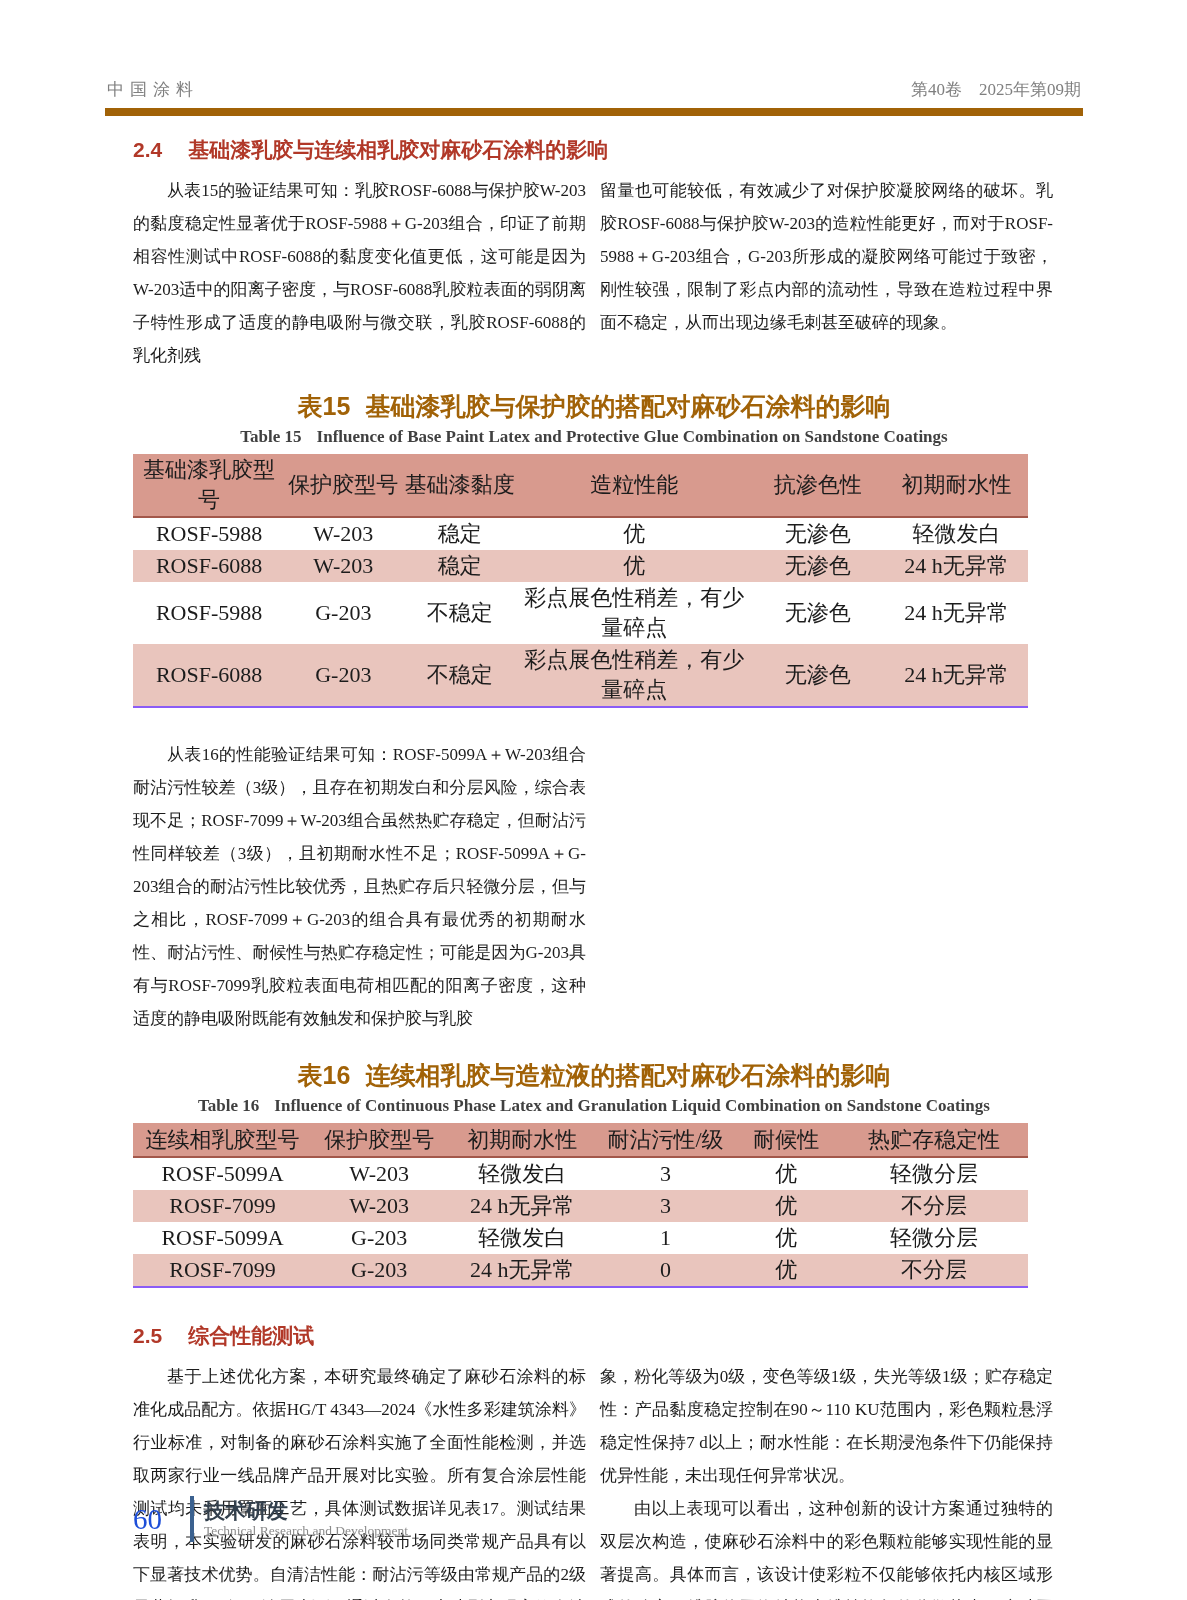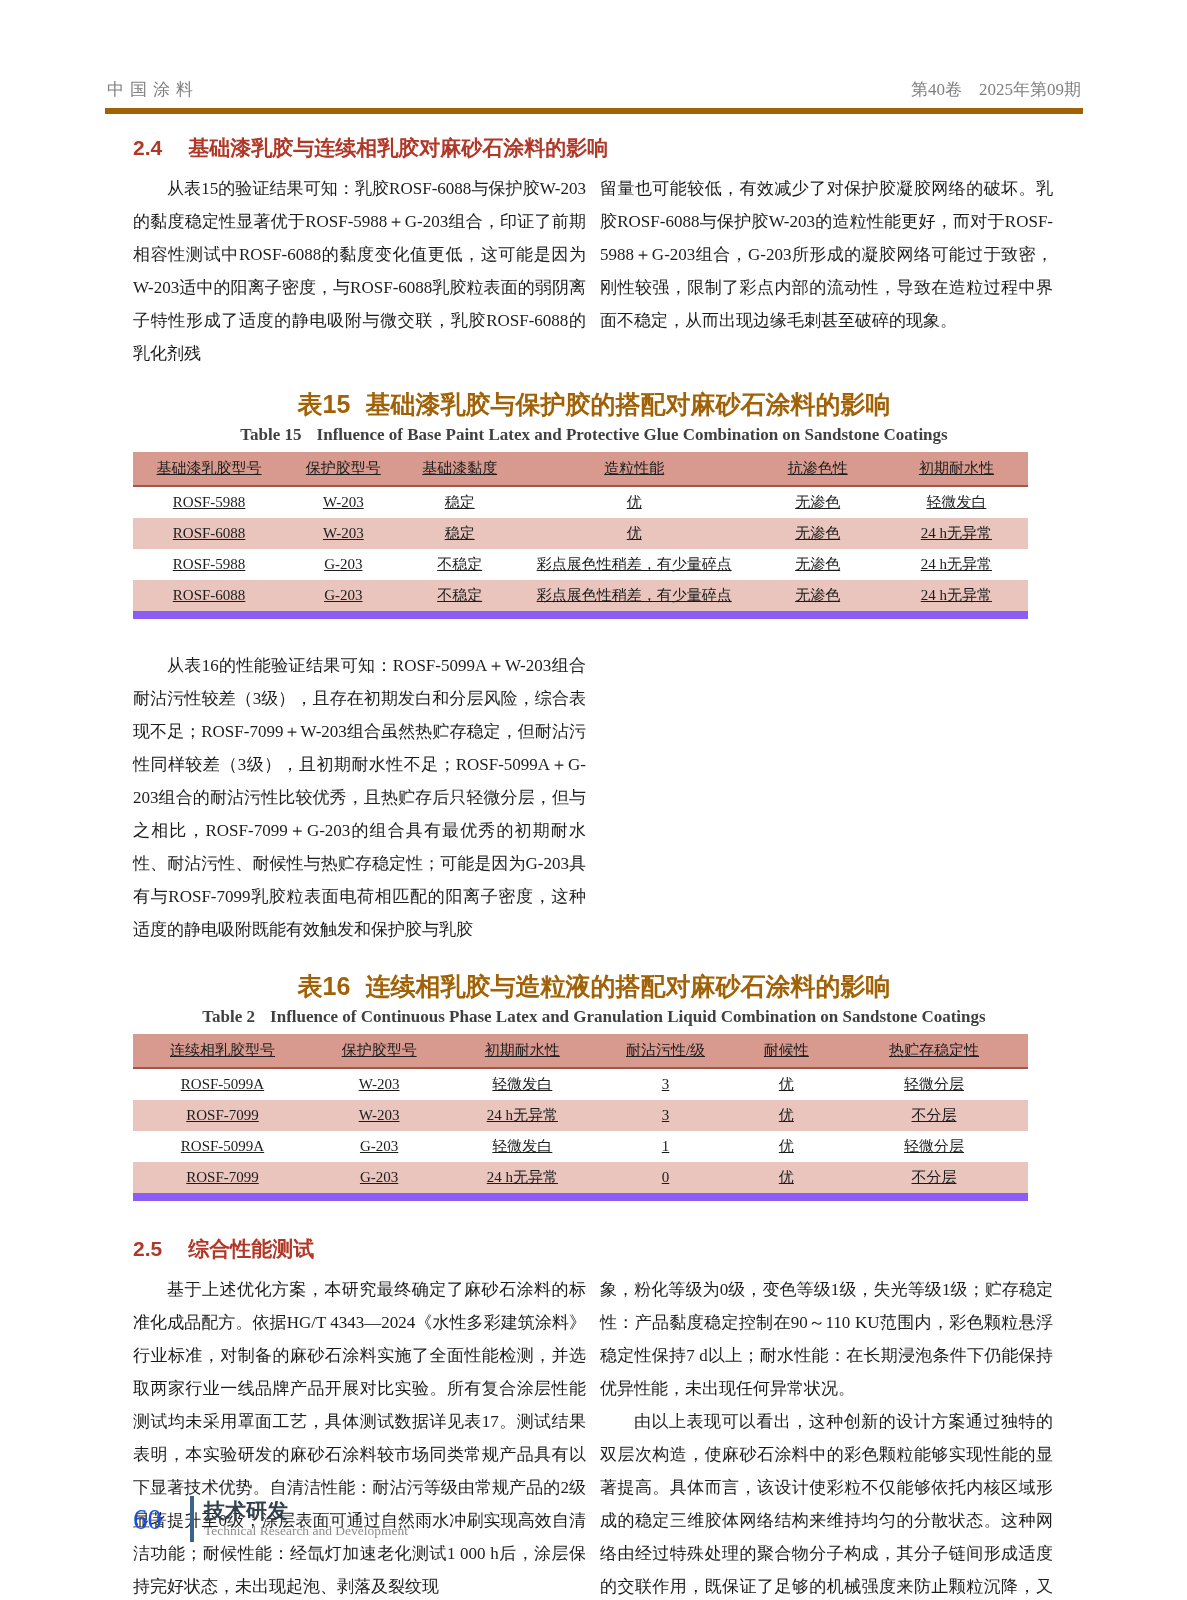--- a/index.html
+++ b/index.html
@@ -12,21 +12,21 @@
     font-family:"Liberation Serif","DejaVu Serif",serif;
     color:#1c1c1c;
     box-sizing:border-box;
     padding:78px 132px 0 133px;
   }
   
   .runhead{
     display:flex;justify-content:space-between;align-items:flex-end;
     margin:0 -28px;
     padding:0 2px 7px 2px;
-    border-bottom:6px solid #a16207;
+    border-bottom:8px solid #a16207;
     color:#7f7f7f;font-size:17px;
   }
   .runhead .journal{letter-spacing:6px;}
   
   .sec-head{
     font-family:"Liberation Sans","DejaVu Sans",sans-serif;
     font-weight:bold;color:#b13828;font-size:21px;
     margin:20px 0 10px 0;
   }
   .sec-head .num{margin-right:26px;}
@@ -47,23 +47,22 @@
   }
   .cap-en{
     font-family:"Liberation Serif","DejaVu Serif",serif;
     font-weight:bold;font-size:17px;color:#404040;
     margin-top:4px;margin-bottom:7px;
   }
   .cap-gap{margin-left:15px;}
   
   table.data{
     width:895px;border-collapse:collapse;table-layout:fixed;
-    font-size:15px;color:#1c1c1c;
-    border-bottom:8px solid #8b5cf6;
-    text-decoration:underline;
+    font-size:22px;color:#1c1c1c;
+    border-bottom:2px solid #8b5cf6;
   }
   table.data th{
     background:#d89a8e;font-weight:normal;
     border-bottom:2px solid #a3574a;
     height:31px;padding:1px 2px;text-align:center;
   }
   table.data td{height:29px;padding:1px 2px;text-align:center;}
   table.data tr.alt td{background:#e9c5bd;}
   
   .footer{
@@ -172,21 +171,21 @@
   <div class="cols mid">
     <div class="col">
       <p class="para ind">从表16的性能验证结果可知：ROSF-5099A＋W-203组合耐沾污性较差（3级），且存在初期发白和分层风险，综合表现不足；ROSF-7099＋W-203组合虽然热贮存稳定，但耐沾污性同样较差（3级），且初期耐水性不足；ROSF-5099A＋G-203组合的耐沾污性比较优秀，且热贮存后只轻微分层，但与之相比，ROSF-7099＋G-203的组合具有最优秀的初期耐水性、耐沾污性、耐候性与热贮存稳定性；可能是因为G-203具有与ROSF-7099乳胶粒表面电荷相匹配的阳离子密度，这种适度的静电吸附既能有效触发和保护胶与乳胶</p>
     </div>
   </div>
 
   <div class="cap cap-cn" style="margin-top:24px">
     <span>表16</span><span class="cap-gap">连续相乳胶与造粒液的搭配对麻砂石涂料的影响</span>
   </div>
   <div class="cap cap-en">
-    <span>Table 2</span><span class="cap-gap">Influence of Continuous Phase Latex and Granulation Liquid Combination on Sandstone Coatings</span>
+    <span>Table 16</span><span class="cap-gap">Influence of Continuous Phase Latex and Granulation Liquid Combination on Sandstone Coatings</span>
   </div>
 
   <table class="data">
     <colgroup>
       <col style="width:20%">
         <col style="width:15%">
         <col style="width:17%">
       <col style="width:15%">
         <col style="width:12%">
         <col style="width:21%">

